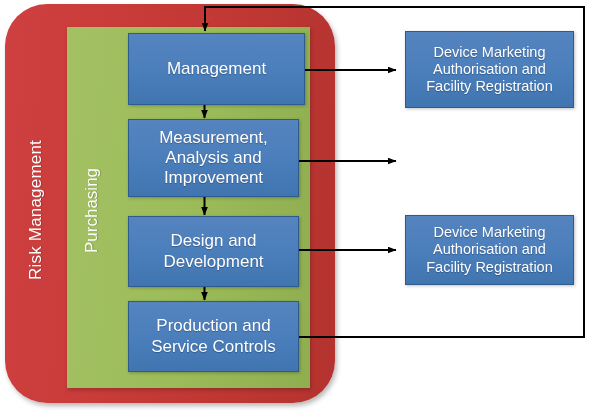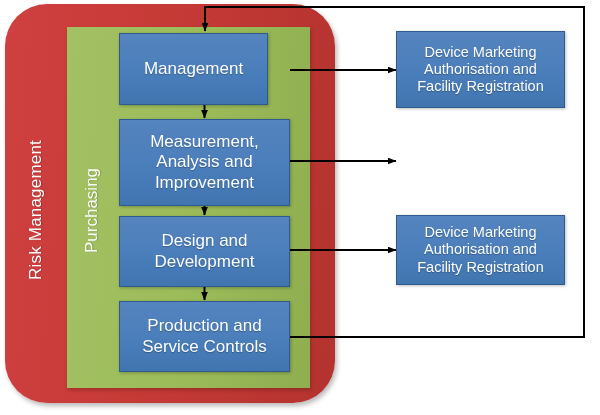--- a/index.html
+++ b/index.html
@@ -85,31 +85,32 @@
     box-sizing: border-box;
     display: flex;
     align-items: center;
     justify-content: center;
     text-align: center;
     color: #ffffff;
     font-size: 17px;
     line-height: 1.18;
     padding: 18px 6px;
     box-shadow: 1px 1px 3px rgba(0,0,0,0.25);
+    margin-left: 9px;
   }
   .proc-box .txt {
     display: block;
     width: 100%;
     white-space: pre-line;
     text-shadow: 0 1px 1px rgba(0,0,0,0.28);
   }
 
   
-  .lb1 { left: 119px; top: 33px;  width: 149px; height: 72px; }
-  .lb2 { left: 119px; top: 119px; width: 171px; height: 87px; }
+  .lb1 { left: 119px; top: 33px;  width: 177px; height: 72px; }
+  .lb2 { left: 119px; top: 119px; width: 171px; height: 78px; }
   .lb3 { left: 119px; top: 216px; width: 171px; height: 71px; }
   .lb4 { left: 119px; top: 301px; width: 171px; height: 71px; }
 
   
   .rb1 { left: 396px; top: 31px;  width: 169px; height: 77px; font-size: 14.5px; }
   .rb2 { left: 396px; top: 126px; width: 169px; height: 70px; font-size: 14.5px; }
   .rb3 { left: 396px; top: 215px; width: 169px; height: 70px; font-size: 14.5px; }
 
   
   #wires {

